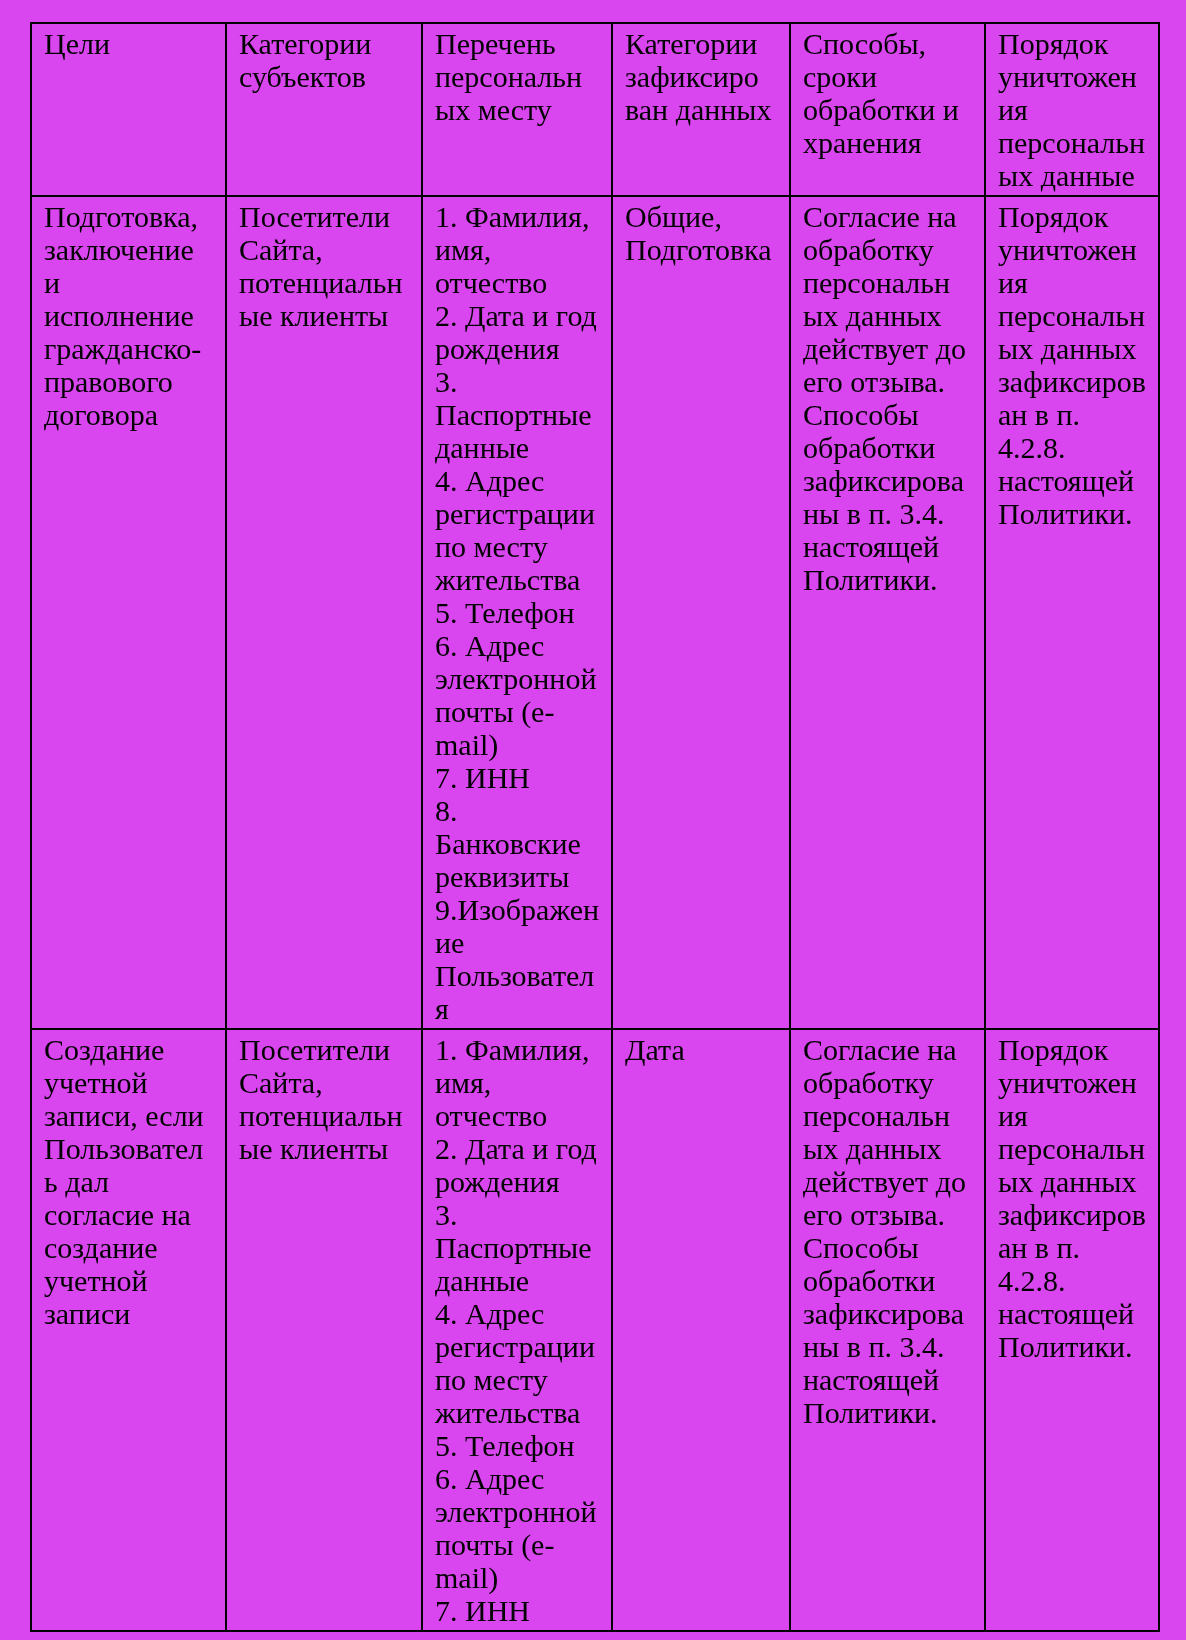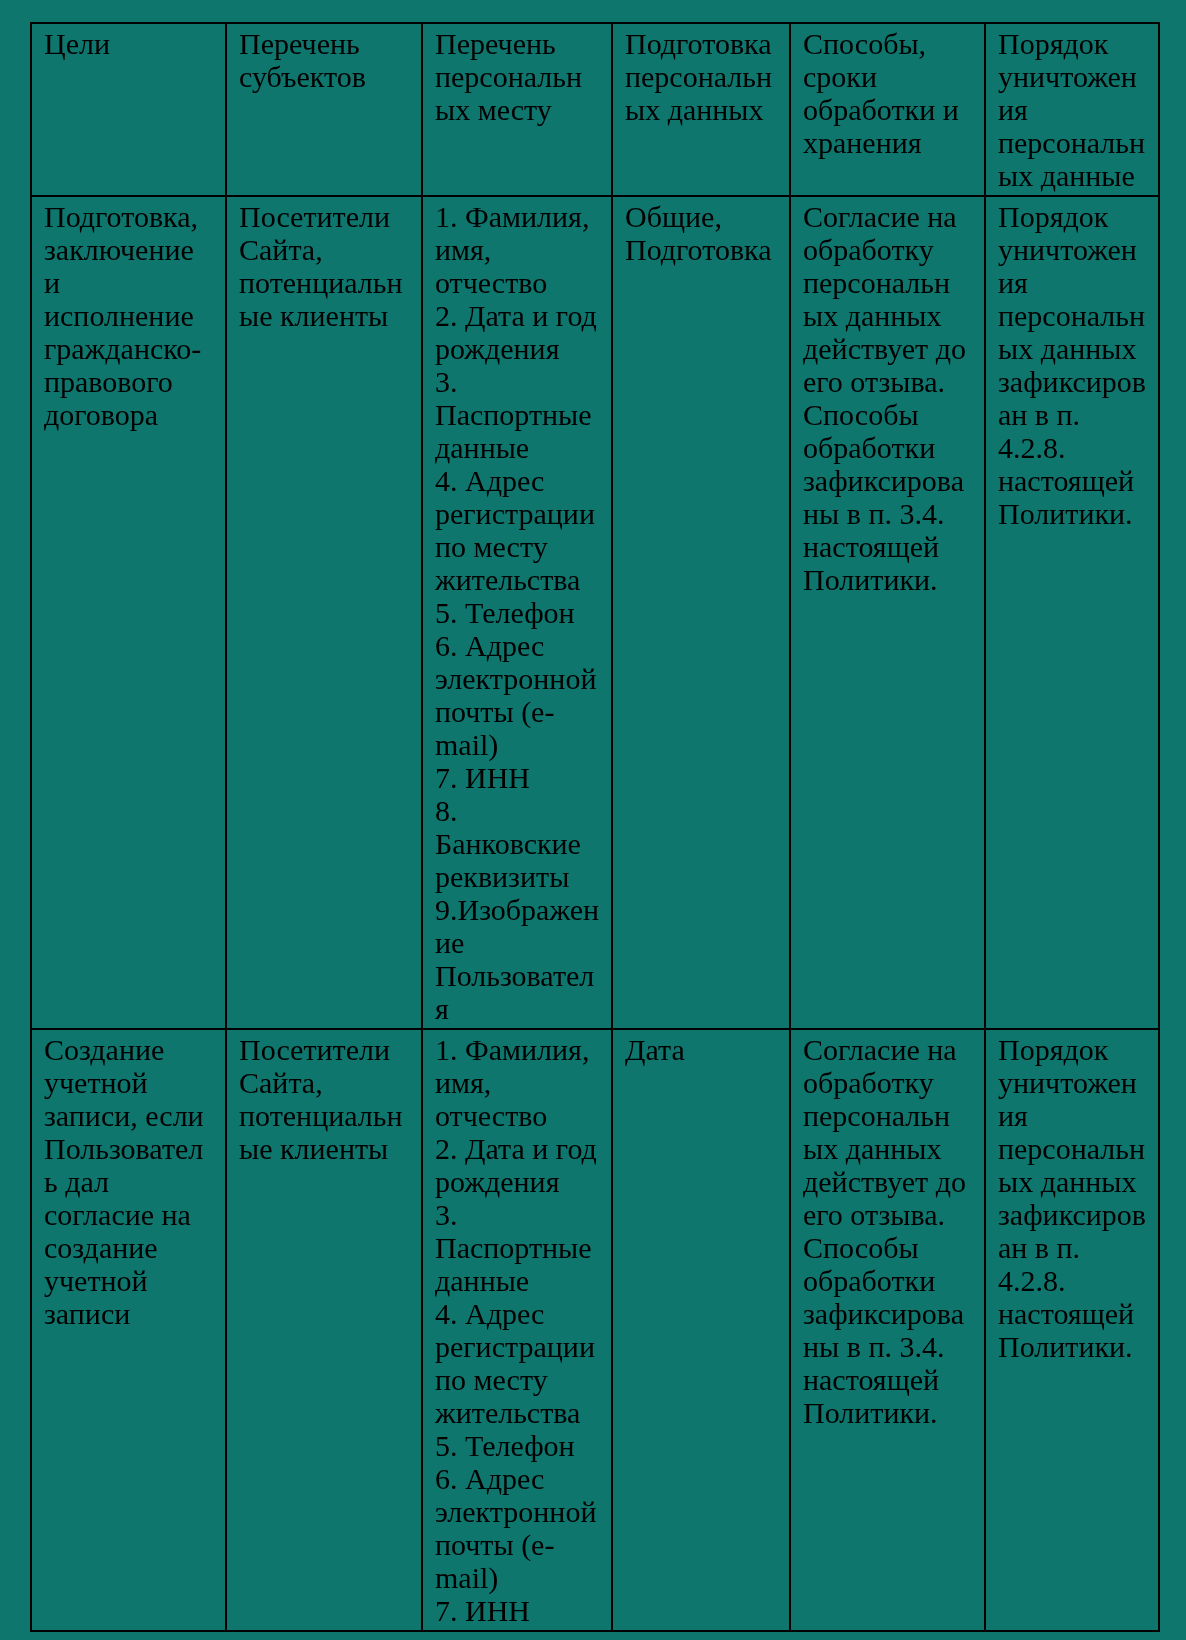--- a/index.html
+++ b/index.html
@@ -2,21 +2,21 @@
 <html><head>
 <meta charset="utf-8">
 <style>
   html, body { margin: 0; padding: 0; background: #ffffff; }
   .page {
     position: relative;
     width: 1186px;
     height: 1640px;
     box-sizing: border-box;
     padding: 22px 28px 0 30px;
-    background: #0f766e;
+    background: #d946ef;
     font-family: "Liberation Serif", "DejaVu Serif", serif;
     font-size: 30px;
     line-height: 33px;
     color: #000000;
     overflow: hidden;
   }
   table.policy-table {
     border-collapse: collapse;
     table-layout: fixed;
     width: 1128px;
@@ -58,23 +58,23 @@
       <col class="c1">
         <col class="c2">
         <col class="c3">
         <col class="c4">
         <col class="c5">
         <col class="c6">
     </colgroup>
     <thead>
       <tr class="header-row">
         <th>Цели</th>
-        <th>Перечень субъектов</th>
+        <th>Категории субъектов</th>
         <th>Перечень персональных месту</th>
-        <th>Подготовка персональных данных</th>
+        <th>Категории зафиксирован данных</th>
         <th>Способы, сроки обработки и хранения</th>
         <th>Порядок уничтожения персональных данные</th>
       </tr>
     </thead>
     <tbody>
       <tr class="body-row-1">
         <td>Подготовка, заключение и исполнение гражданско-правового договора</td>
         <td>Посетители Сайта, потенциальные клиенты</td>
         <td>1. Фамилия, имя, отчество
 2. Дата и год рождения

